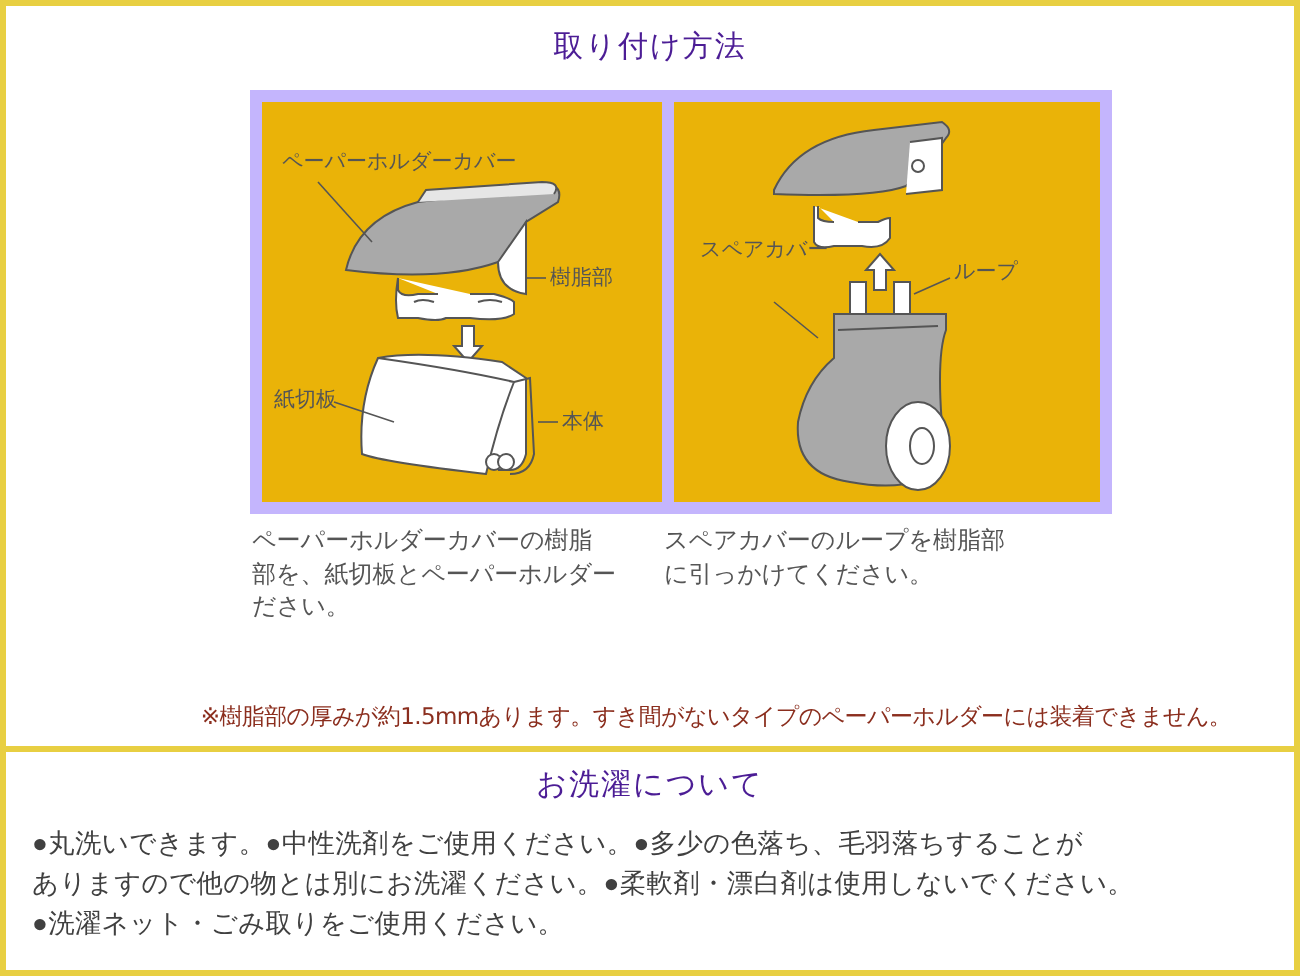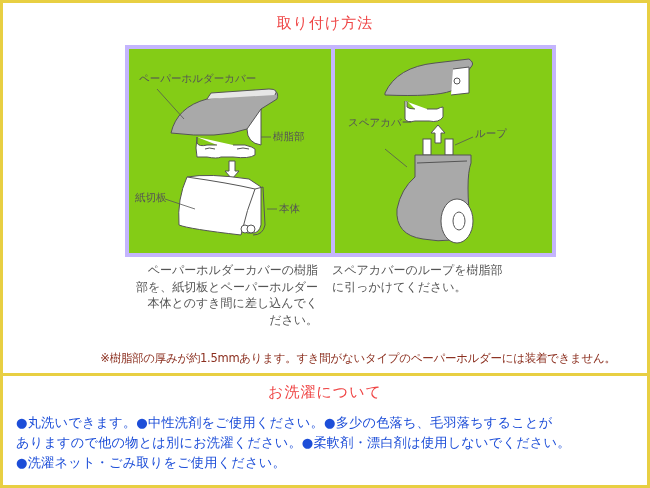--- a/index.html
+++ b/index.html
@@ -1,28 +1,28 @@
 <!DOCTYPE html>
 <html><head>
 <meta charset="utf-8">
 <style>
   html, body { margin: 0; padding: 0; background: #ffffff; }
   body { width: 650px; height: 488px; position: relative; overflow: hidden;
          font-family: "DejaVu Sans", "Liberation Sans", sans-serif; color: #444; }
   .frame { position: absolute; left: 0; top: 0; width: 650px; height: 488px;
            box-sizing: border-box; border: 3px solid #e8cf42; }
   .divider { position: absolute; left: 0; top: 373px; width: 650px; height: 3px; background: #e8cf42; }
-  .title { position: absolute; left: 0; width: 650px; text-align: center; font-size: 15px; color: #ef4444; letter-spacing: 1px; }
+  .title { position: absolute; left: 0; width: 650px; text-align: center; font-size: 15px; color: #4c1d95; letter-spacing: 1px; }
   .panel { position: absolute; top: 45px; width: 225px; height: 212px; box-sizing: border-box;
-           border: 4px solid #c4b5fd; background: #84cc16; }
+           border: 6px solid #c4b5fd; background: #eab308; }
   .panel svg { position: absolute; left: 0; top: 0; }
   .lbl { position: absolute; font-size: 10.5px; color: #555; white-space: nowrap; }
   .caption { position: absolute; top: 262px; width: 192px; font-size: 12px; line-height: 16.5px; color: #555; }
   .note { position: absolute; left: 0; top: 351px; width: 650px; text-align: center; font-size: 11.5px; color: #8b2e1e; white-space: nowrap; letter-spacing: -0.3px; padding-left: 33px; }
-  .wash { position: absolute; left: 16px; top: 413px; width: 622px; font-size: 13.2px; line-height: 20px; color: #1d4ed8; letter-spacing: 0.2px; }
+  .wash { position: absolute; left: 16px; top: 413px; width: 622px; font-size: 13.2px; line-height: 20px; color: #404040; letter-spacing: 0.2px; font-family: Liberation Mono, monospace; }
   .wash p { margin: 0; white-space: nowrap; }
 </style>
 </head>
 <body>
 
 <div class="frame"></div>
 <div class="divider"></div>
 
 <div class="title" style="top:14px;">取り付け方法</div>
 
@@ -76,24 +76,23 @@
     <ellipse cx="122" cy="172" rx="16" ry="22" fill="#fff" stroke="#555" stroke-width="1"></ellipse>
     <ellipse cx="124" cy="172" rx="6" ry="9" fill="#fff" stroke="#555" stroke-width="1"></ellipse>
 
     <line x1="50" y1="100" x2="72" y2="118" stroke="#555" stroke-width="0.8"></line>
     <line x1="120" y1="96" x2="138" y2="88" stroke="#555" stroke-width="0.8"></line>
   </svg>
   <span class="lbl" style="left:13px; top:67px;">スペアカバー</span>
   <span class="lbl" style="left:140px; top:78px;">ループ</span>
 </div>
 
-<div class="caption" style="left:126px;text-align:right;">
+<div class="caption" style="left:126px;">
   <div>ペーパーホルダーカバーの樹脂</div>
   <div>部を、紙切板とペーパーホルダー</div>
-  <div>本体とのすき間に差し込んでく</div>
   <div>ださい。</div>
 </div>
 <div class="caption" style="left:332px;">
   <div>スペアカバーのループを樹脂部</div>
   <div>に引っかけてください。</div>
 </div>
 
 <div class="note">※樹脂部の厚みが約1.5mmあります。すき間がないタイプのペーパーホルダーには装着できません。</div>
 
 <div class="title" style="top:383px;">お洗濯について</div>

